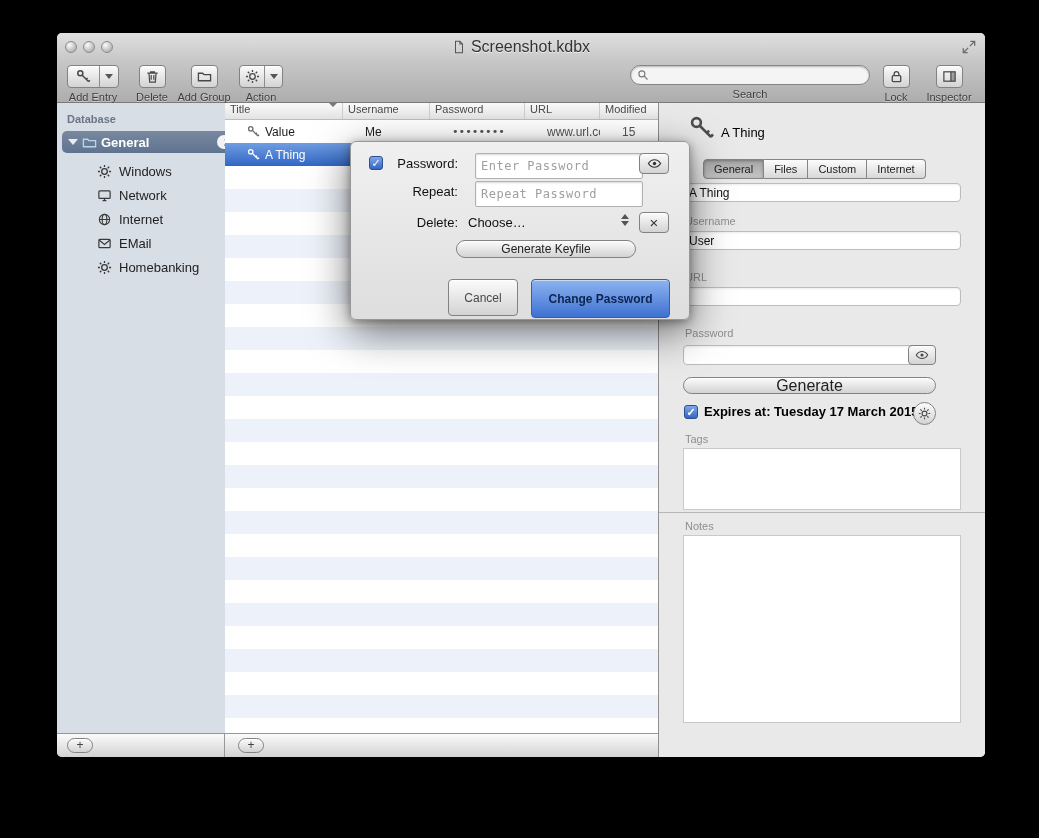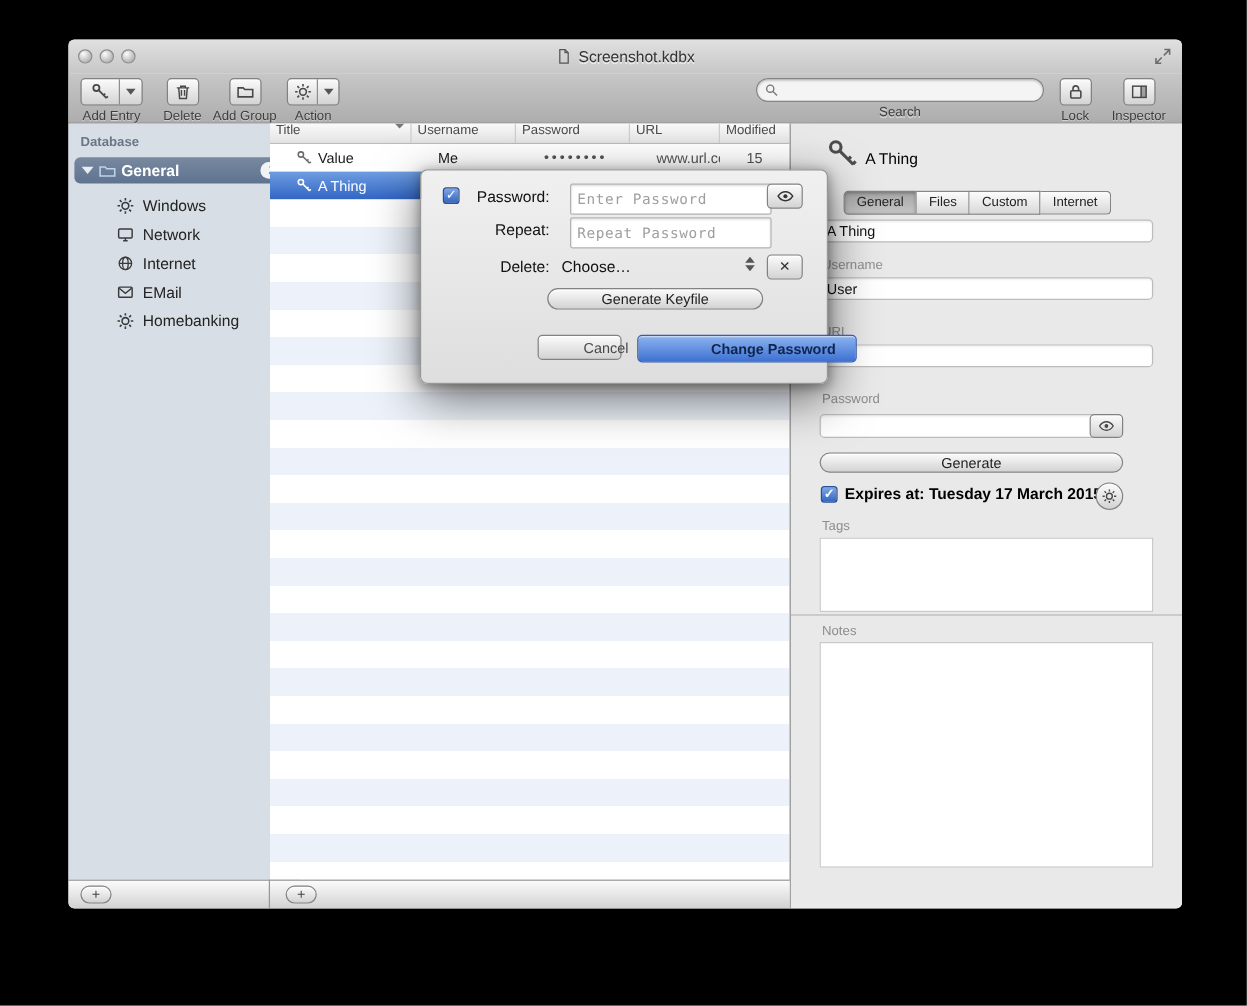--- a/index.html
+++ b/index.html
@@ -4,21 +4,21 @@
 <style>
   html,body{margin:0;padding:0;}
   body{width:1039px;height:838px;background:#000;position:relative;overflow:hidden;
        font-family:"Liberation Sans",sans-serif;}
   .window{position:absolute;left:57px;top:33px;width:928px;height:724px;border-radius:5px;
           overflow:hidden;background:#fff;box-shadow:0 18px 50px rgba(0,0,0,.85);}
   
   .titlebar{position:absolute;top:0;left:0;right:0;height:28px;
             background:linear-gradient(#e0e0e0,#c7c7c7);}
   .title{position:absolute;inset:0;display:flex;align-items:center;justify-content:center;gap:5px;
-         font-size:13px;color:#333;text-shadow:0 1px 0 rgba(255,255,255,.6);}
+         font-size:16px;color:#333;text-shadow:0 1px 0 rgba(255,255,255,.6);}
   .tl{position:absolute;top:8px;width:12px;height:12px;border-radius:50%;
       background:radial-gradient(circle at 35% 30%,#fbfbfb,#bdbdbd 65%,#a3a3a3);
       border:1px solid #8d8d8d;box-sizing:border-box;}
   .fsbtn{position:absolute;right:9px;top:7px;width:14px;height:14px;color:#6c6c6c;}
   .toolbar{position:absolute;top:28px;left:0;right:0;height:41px;
            background:linear-gradient(#c7c7c7,#adadad);border-bottom:1px solid #7a7a7a;}
   .tgroup{position:absolute;top:4px;display:flex;flex-direction:column;align-items:center;}
   .tlabel{font-size:11px;color:#3d3d3d;margin-top:3px;text-shadow:0 1px 0 rgba(255,255,255,.45);
           white-space:nowrap;}
   .bz{background:linear-gradient(#fbfbfb,#d3d3d3);border:1px solid #828282;border-radius:4px;
@@ -84,21 +84,21 @@
   .tab{padding:3px 10px;font-size:11px;color:#222;background:linear-gradient(#fcfcfc,#d8d8d8);
        border:1px solid #858585;border-left:none;}
   .tab:first-child{border-left:1px solid #858585;border-radius:4px 0 0 4px;}
   .tab:last-child{border-radius:0 4px 4px 0;}
   .tab.sel{background:linear-gradient(#a6a6a6,#c5c5c5);box-shadow:inset 0 1px 3px rgba(0,0,0,.3);}
   .ilabel{position:absolute;left:26px;font-size:11px;color:#8e8e8e;}
   .if{position:absolute;left:24px;width:278px;height:19px;border:1px solid #bcbcbc;border-radius:4px;
       background:#fff;font:12px "Liberation Sans",sans-serif;padding:0 5px;box-sizing:border-box;
       box-shadow:inset 0 1px 2px rgba(0,0,0,.08);color:#111;}
   .eyebtn{display:flex;align-items:center;justify-content:center;}
-  .pill{border-radius:9px;font-size:12px;color:#222;display:flex;align-items:center;
+  .pill{border-radius:9px;font-size:16px;color:#222;display:flex;align-items:center;
         justify-content:center;}
   .cb{width:14px;height:14px;border-radius:3px;background:linear-gradient(#7fa8e8,#3465c0);
       border:1px solid #2b4f92;color:#fff;font-size:11px;line-height:13px;text-align:center;
       box-sizing:border-box;}
   .expires{position:absolute;left:25px;top:301px;display:flex;align-items:center;gap:6px;
            font-size:13px;font-weight:bold;color:#000;}
   .gearbtn{position:absolute;left:254px;top:299px;width:23px;height:23px;border-radius:50%;
            display:flex;align-items:center;justify-content:center;}
   .ibox{position:absolute;left:24px;width:278px;background:#fff;border:1px solid #c9c9c9;
         resize:none;box-sizing:border-box;font:12px "Liberation Sans",sans-serif;outline:none;}
@@ -113,22 +113,22 @@
       box-sizing:border-box;border-radius:2px;box-shadow:inset 0 1px 2px rgba(0,0,0,.15);
       font:12px "DejaVu Sans Mono",monospace;color:#333;padding:0 5px;}
   .tf::placeholder{color:#9f9f9f;letter-spacing:.5px;}
   .sqbtn{position:absolute;left:288px;width:30px;height:21px;display:flex;align-items:center;
          justify-content:center;font-size:13px;color:#333;}
   .stepper{position:absolute;left:270px;top:72px;display:flex;flex-direction:column;gap:2px;}
   .up{width:0;height:0;border-left:4px solid transparent;border-right:4px solid transparent;
       border-bottom:5px solid #555;}
   .down{width:0;height:0;border-left:4px solid transparent;border-right:4px solid transparent;
         border-top:5px solid #555;}
-  .btn{height:21px;border-radius:4px;font-size:12px;display:flex;align-items:center;
-       justify-content:center;padding-left:44px;}
+  .btn{height:37px;border-radius:4px;font-size:12px;display:flex;align-items:center;
+       justify-content:center;}
   .primary{background:linear-gradient(#8db4f0,#3e71d2);border:1px solid #3a5ea6;color:#0f2450;
            font-weight:bold;box-shadow:inset 0 1px 0 rgba(255,255,255,.5);}
   .hidden-svg{position:absolute;width:0;height:0;overflow:hidden;}
 </style>
 </head>
 <body>
 
 <svg class="hidden-svg" xmlns="http://www.w3.org/2000/svg">
   <defs>
     <symbol id="i-key" viewBox="0 0 16 16">

